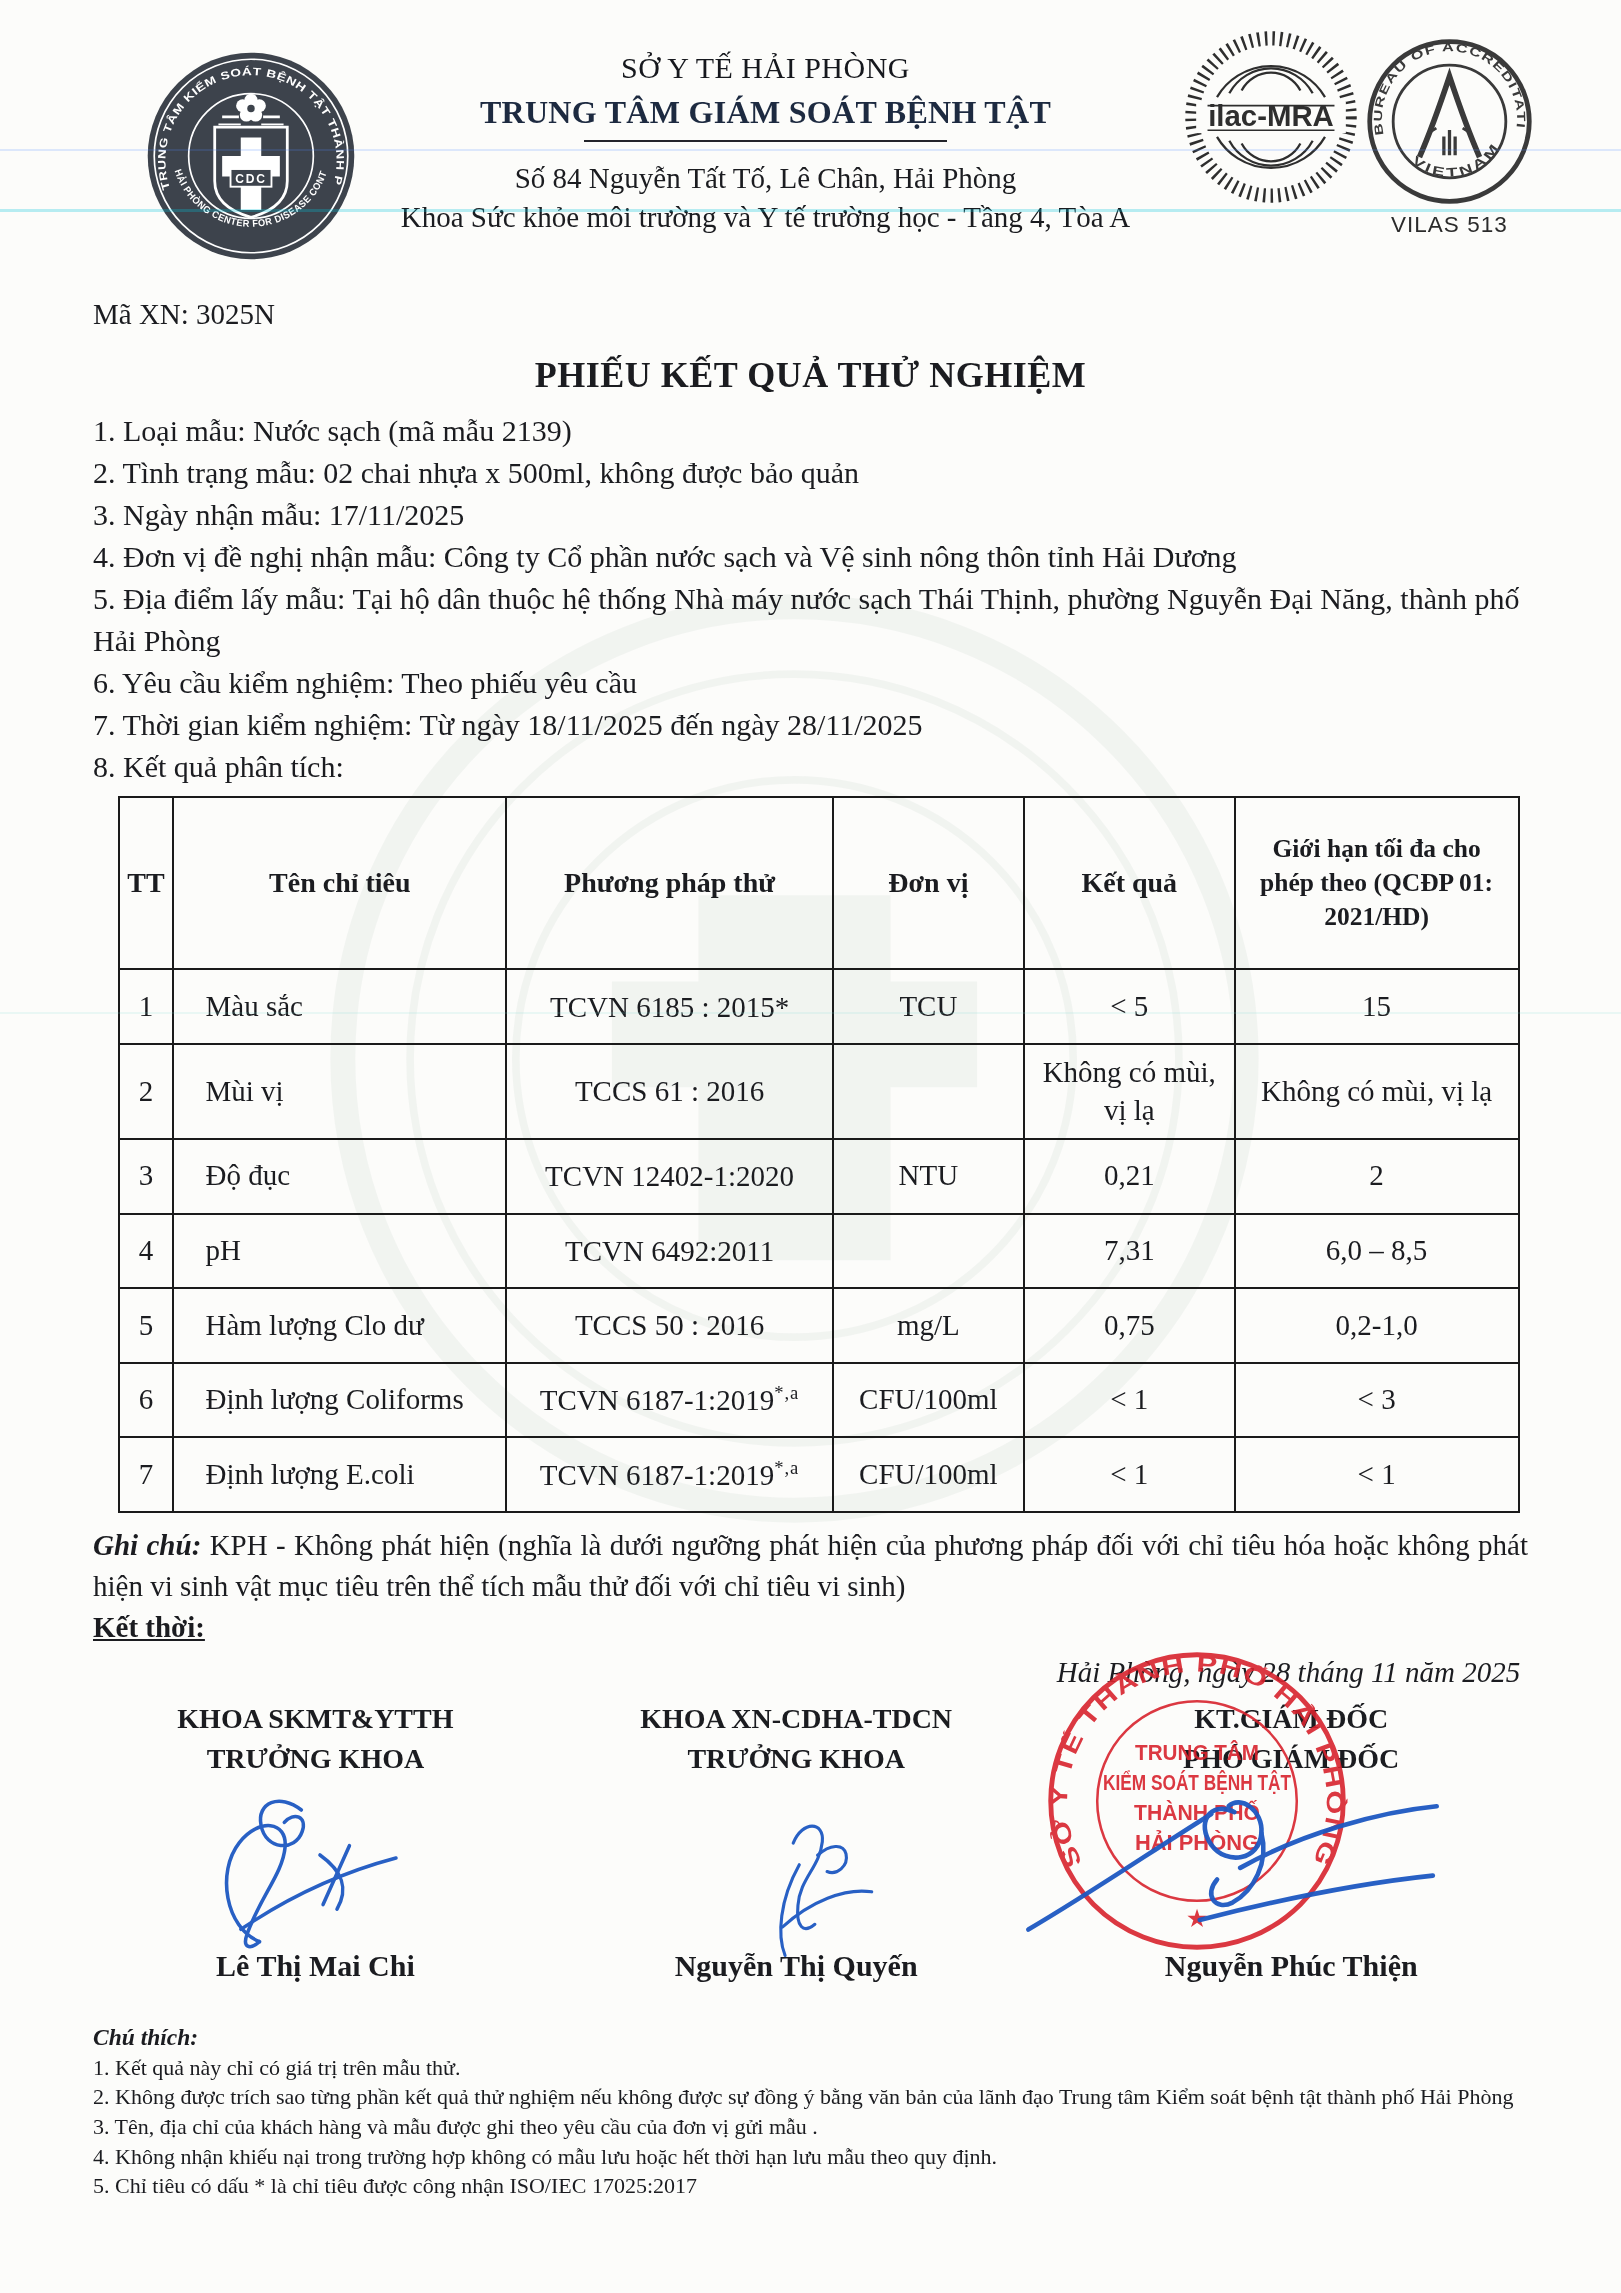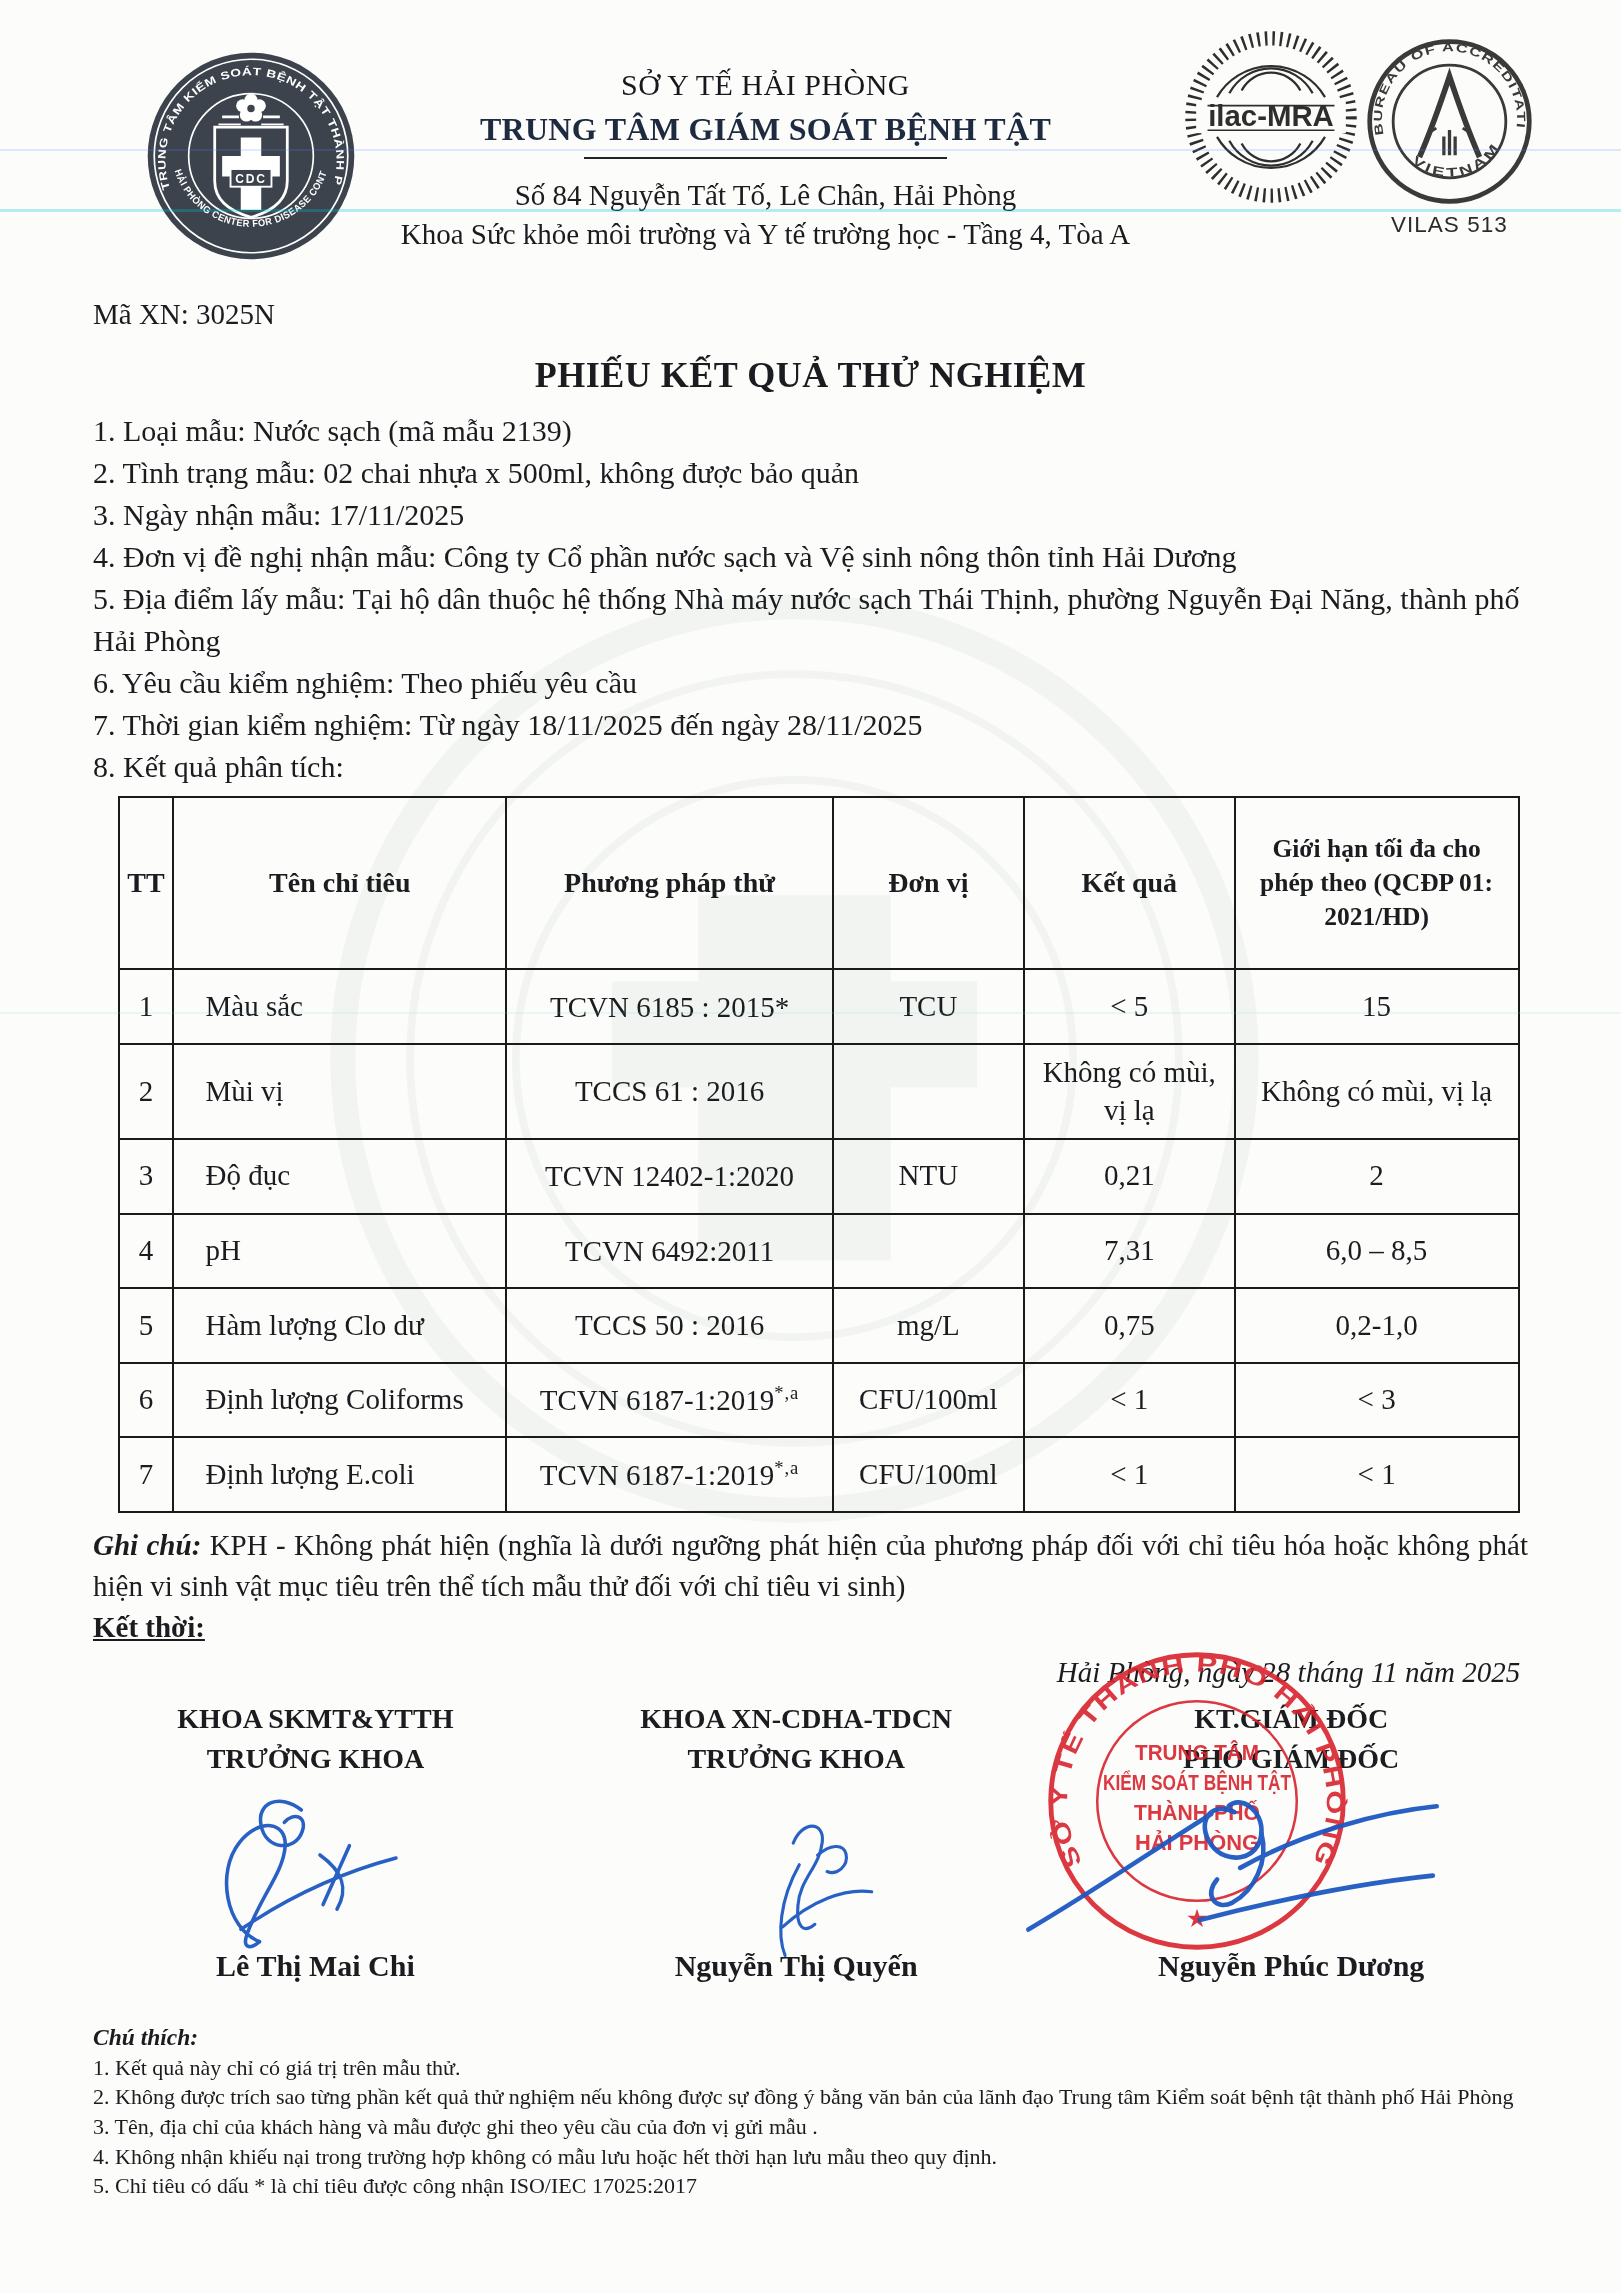--- a/index.html
+++ b/index.html
@@ -5,21 +5,21 @@
   html,body{margin:0;padding:0;background:#e8e8e8;}
   .page{position:relative;width:1621px;height:2294px;margin:0 auto;background:#fcfcfa;overflow:hidden;
         font-family:"Liberation Serif","DejaVu Serif",serif;color:#1b1c20;}
   .scanline{position:absolute;left:0;width:100%;pointer-events:none;z-index:6;}
   .watermark{position:absolute;left:314px;top:578px;width:961px;height:961px;opacity:.05;z-index:0;}
   .content{position:relative;z-index:1;padding:0 93px;}
 
   
   .letterhead{position:relative;height:294px;}
   .seal-wrap{position:absolute;left:51px;top:49px;width:214px;height:214px;}
-  .head-center{position:absolute;left:233px;right:323px;top:68px;text-align:center;}
+  .head-center{position:absolute;left:233px;right:323px;top:51px;text-align:center;}
   .dept-name{font-size:30px;letter-spacing:0.5px;color:#16181d;}
   .org-name{font-size:32px;font-weight:bold;color:#1d2a40;margin-top:8.8px;letter-spacing:0.3px;}
   .org-rule{width:363px;height:2.9px;background:#23242a;margin:8.8px auto 0;}
   .addr{font-size:29px;margin-top:19.6px;}
   .addr2{font-size:29px;margin-top:5.9px;}
   .logo-ilac{position:absolute;right:167px;top:27.4px;width:180px;height:180px;}
   .logo-boa{position:absolute;right:-5.9px;top:37px;width:169px;text-align:center;}
   .vilas{font-family:"Liberation Sans","DejaVu Sans",sans-serif;font-size:22.5px;font-weight:normal;
          color:#2b2b2b;margin-top:2px;letter-spacing:1px;}
   .ma-xn{font-size:29px;margin-top:3.9px;}
@@ -306,21 +306,21 @@
         <div class="sig-role">PHÓ GIÁM ĐỐC</div>
         <svg class="sig-svg sig3" viewBox="0 0 460 230" height="222">
           <g fill="none" stroke="#1d58c2" stroke-width="4.8" stroke-linecap="round" opacity=".95">
             <path d="M18 182 C86 142 150 98 208 62"></path>
             <path d="M232 60 C206 48 192 72 208 94 C224 116 258 110 260 82 C262 58 238 42 226 54"></path>
             <path d="M260 82 C268 112 252 142 230 154 C212 163 200 146 214 130"></path>
             <path d="M238 118 C302 82 382 60 442 54"></path>
             <path d="M196 172 C282 150 362 134 438 126"></path>
           </g>
         </svg>
-        <div class="sig-name">Nguyễn Phúc Dương</div>
+        <div class="sig-name">Nguyễn Phúc Thiện</div>
       </div>
 
       <svg class="stamp" viewBox="0 0 320 320">
         <circle cx="160" cy="160" r="151" fill="none" stroke="#d8232e" stroke-width="5"></circle>
         <circle cx="160" cy="160" r="103" fill="none" stroke="#d8232e" stroke-width="2.6"></circle>
         <defs>
             <path id="stampRing" d="M 42 224 A 134 134 0 1 1 278 224"></path>
           </defs>
         <text font-family="Liberation Sans, DejaVu Sans, sans-serif" font-size="24" font-weight="bold" fill="#d8232e" letter-spacing="1">
           <textPath href="#stampRing" textLength="552" lengthAdjust="spacingAndGlyphs">SỞ Y TẾ THÀNH PHỐ HẢI PHÒNG</textPath>

